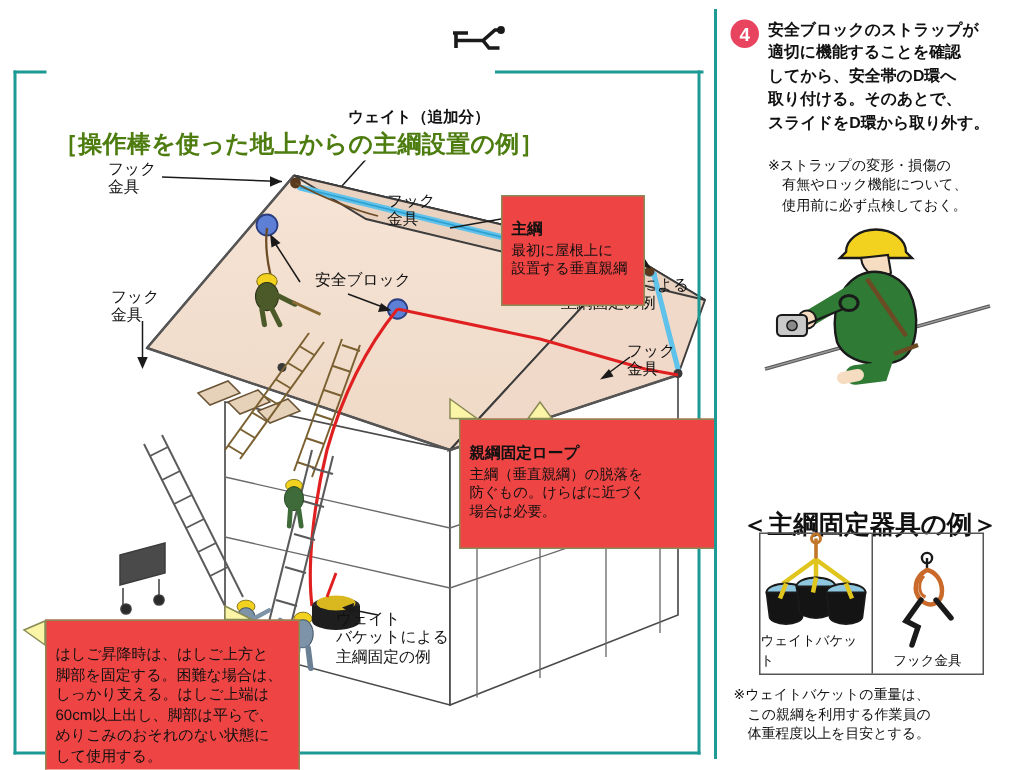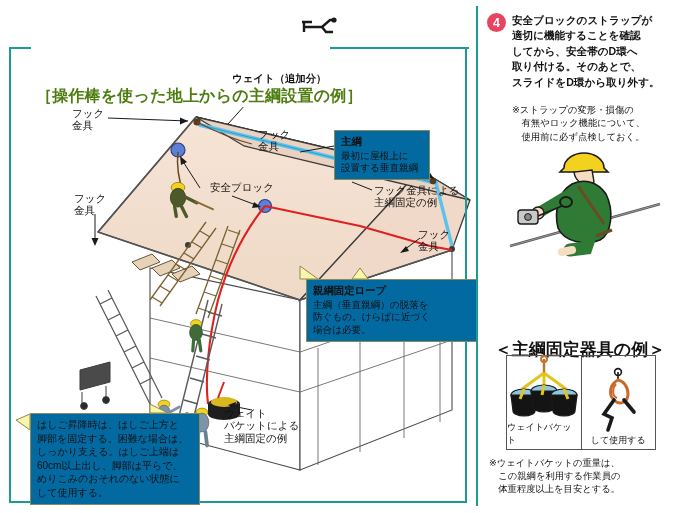--- a/index.html
+++ b/index.html
@@ -32,22 +32,22 @@
   
   #center-divider{
     position:absolute;left:476px;top:6px;width:2px;height:500px;background:#1d9a94;
   }
 
   
   .lbl{position:absolute;font-size:10.5px;line-height:1.18;color:#111;white-space:pre-line;}
 
   
   .callout{
-    position:absolute;background:#0369a1;border:1px solid #8a8a55;
-    padding:4px 6px;box-sizing:border-box;
+    position:absolute;background:#ef4444;border:1px solid #8a8a55;
+    padding:16px 6px;box-sizing:border-box;
     font-size:9.6px;line-height:1.32;color:#111;
   }
   .callout .c-title{font-weight:bold;font-size:10.4px;display:block;margin-bottom:1px;}
   .callout .c-body{display:block;white-space:pre-line;}
 
   
   #step-badge{
     position:absolute;left:487px;top:13px;width:19px;height:19px;border-radius:50%;
     background:#e8445f;color:#fff;font-size:12.5px;font-weight:bold;
     display:flex;align-items:center;justify-content:center;
@@ -420,21 +420,21 @@
       <svg width="56" height="66" viewBox="0 0 56 66">
         <path d="M28,4 L28,12" stroke="#1a1a1a" stroke-width="1.6"></path>
         <circle cx="28" cy="4" r="3.4" fill="none" stroke="#1a1a1a" stroke-width="1.6"></circle>
 
         <path d="M28,12 C20,16 18,26 24,32 C30,38 38,34 38,26 C38,18 33,13 28,12 Z" fill="none" stroke="#c96a2a" stroke-width="3"></path>
         <path d="M26,16 C22,20 22,28 27,30" fill="none" stroke="#c96a2a" stroke-width="2"></path>
 
         <path d="M24,32 L14,46 L22,50 L18,62" fill="none" stroke="#1a1a1a" stroke-width="3.6" stroke-linecap="round"></path>
         <path d="M34,32 L44,44" fill="none" stroke="#1a1a1a" stroke-width="3.6" stroke-linecap="round"></path>
       </svg>
-      <div class="tool-cap">して使用する</div>
+      <div class="tool-cap">フック金具</div>
     </div>
   </div>
 
   <div id="tools-note">※ウェイトバケットの重量は、
 　この親綱を利用する作業員の
 　体重程度以上を目安とする。</div>
 
 </div>
 
 </body></html>

